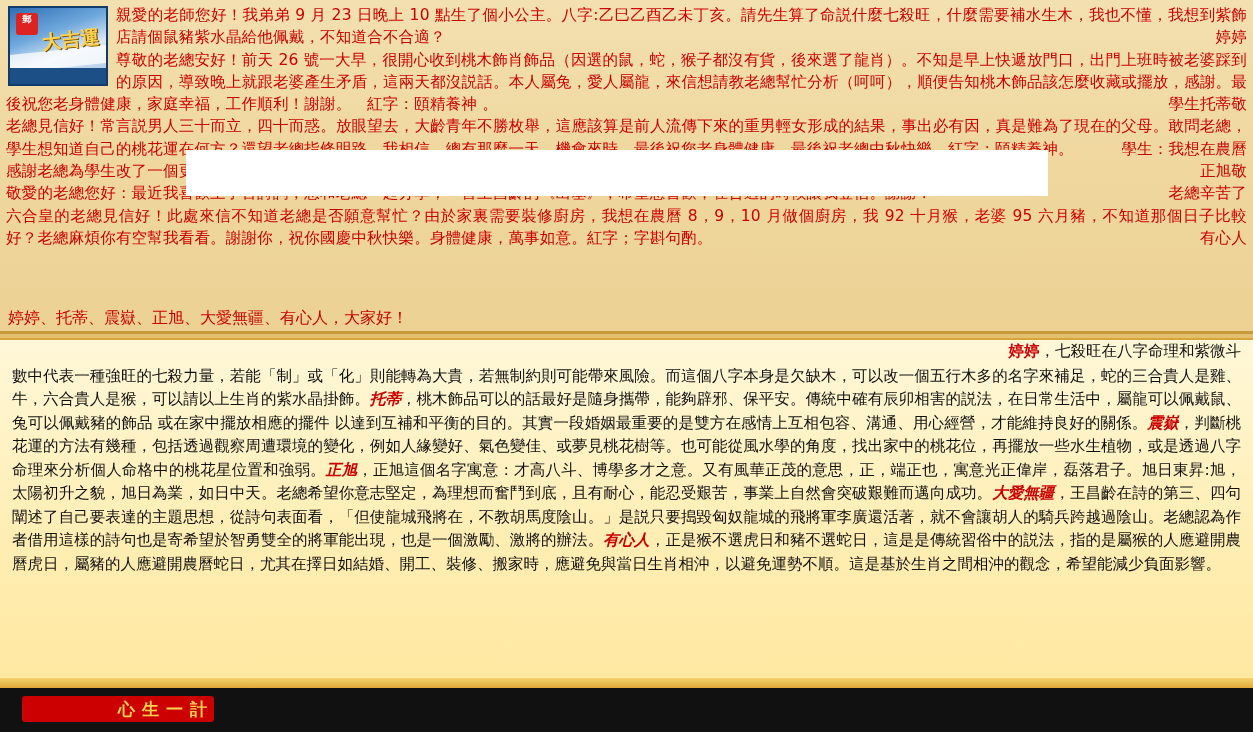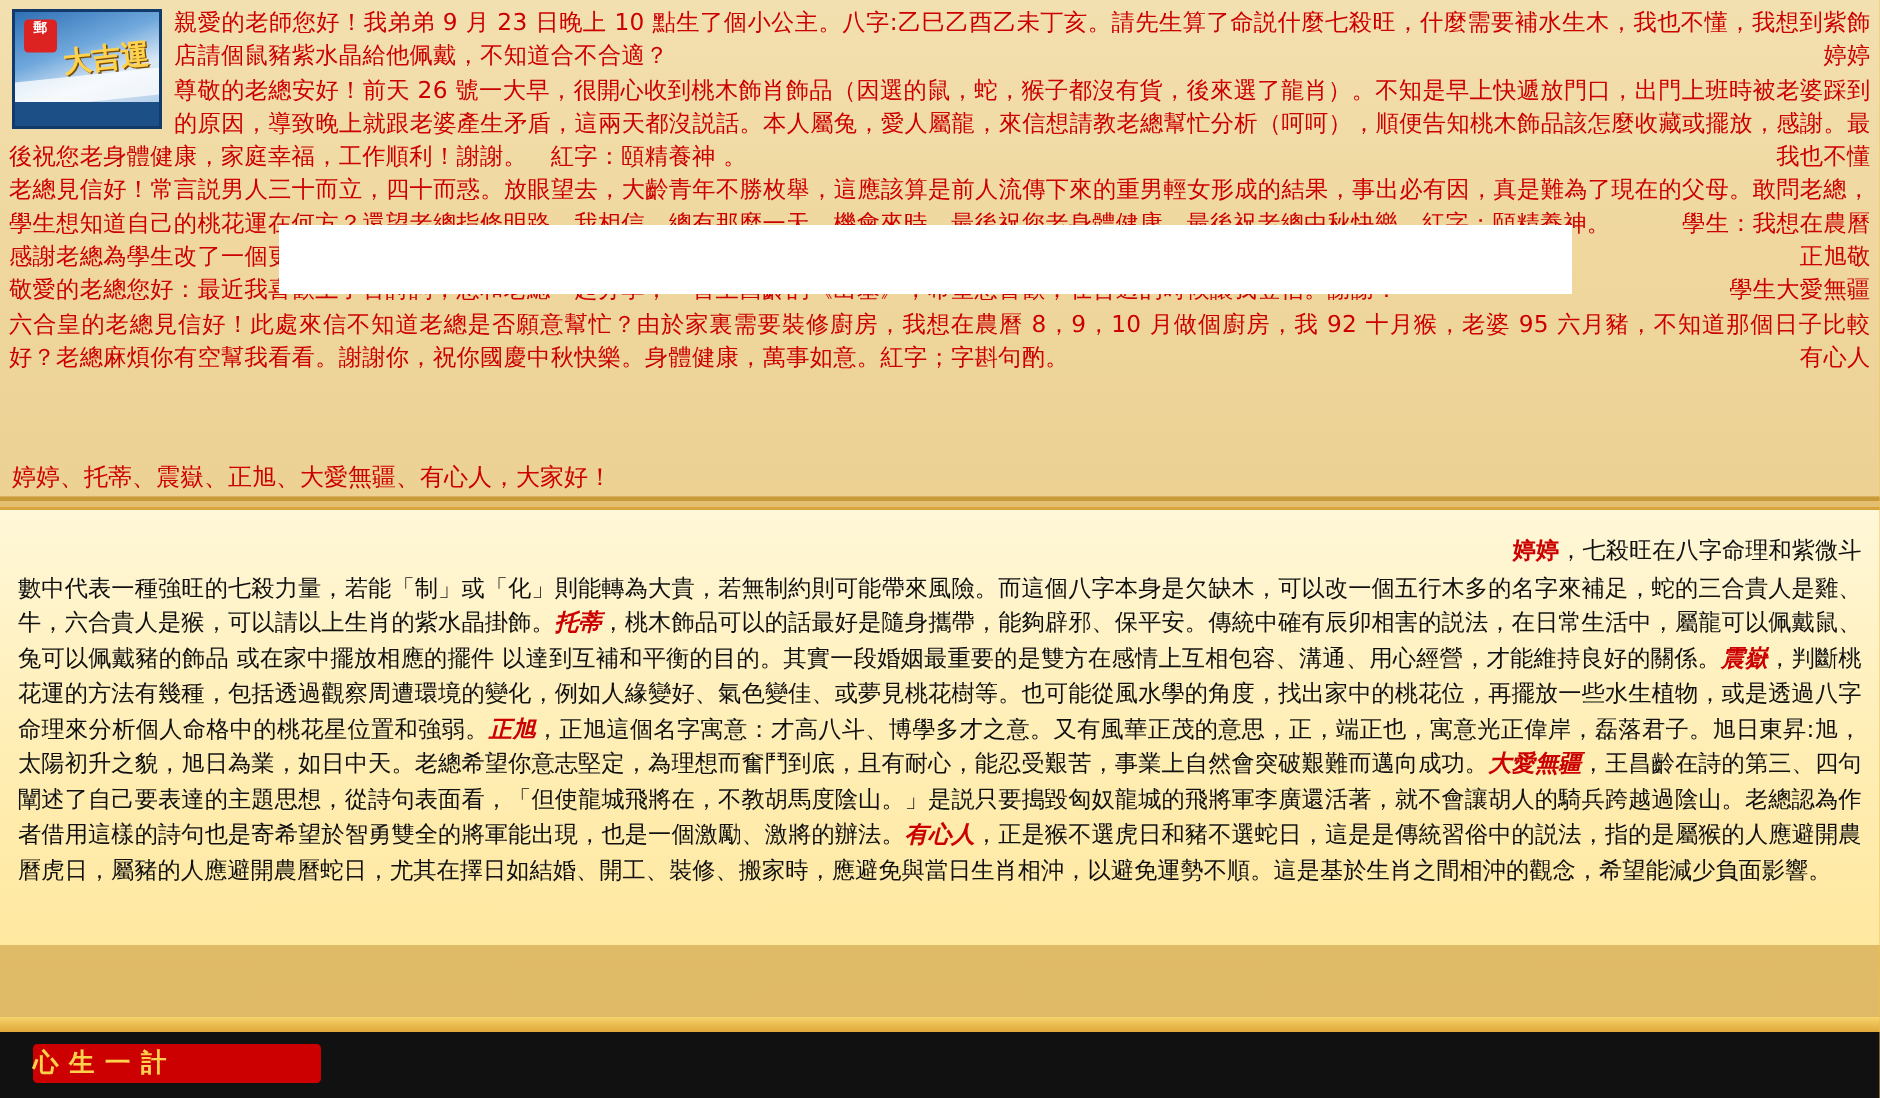--- a/index.html
+++ b/index.html
@@ -110,24 +110,24 @@
     font-size: 16px;
     color: #cc0000;
     line-height: 22px;
   }
   
   .answer {
     position: absolute;
     left: 0;
     top: 338px;
     width: 1253px;
-    height: 292px;
+    height: 350px;
     background: linear-gradient(180deg,#fff7d8 0%, #ffeeb4 55%, #ffe8a0 100%);
     box-sizing: border-box;
-    padding: 16px 12px 6px 12px;
+    padding: 0 12px 6px 12px;
     color: #101010;
     font-size: 15.5px;
     line-height: 23.5px;
     text-align: justify;
     border-top: 2px solid #d8a43c;
   }
   .answer .hl { color: #cc0000; font-weight: bold; font-style: italic; }
   .answer .name-first {
     color: #cc0000;
     font-weight: bold;
@@ -158,21 +158,21 @@
     left: 22px;
     bottom: 10px;
     width: 192px;
     height: 26px;
     background: #cc0000;
     border-radius: 3px;
     color: #ffd24d;
     font-size: 17px;
     font-weight: bold;
     letter-spacing: 7px;
-    text-align: left;
+    text-align: right;
     line-height: 26px;
     box-sizing: border-box;
   }
 </style>
 </head>
 <body>
 
 <div class="page">
 
   <div class="letters">
@@ -184,33 +184,33 @@
         <div class="band2"></div>
         <div class="word">大吉運</div>
       </div>
 
       <p class="para">
         <span>親愛的老師您好！我弟弟 9 月 23 日晚上 10 點生了個小公主。八字:乙巳乙酉乙未丁亥。請先生算了命説什麼七殺旺，什麼需要補水生木，我也不懂，我想到紫飾店請個鼠豬紫水晶給他佩戴，不知道合不合適？</span>
         <span class="signature">婷婷</span>
       </p>
       <p class="para">
         <span>尊敬的老總安好！前天 26 號一大早，很開心收到桃木飾肖飾品（因選的鼠，蛇，猴子都沒有貨，後來選了龍肖）。不知是早上快遞放門口，出門上班時被老婆踩到的原因，導致晚上就跟老婆產生矛盾，這兩天都沒説話。本人屬兔，愛人屬龍，來信想請教老總幫忙分析（呵呵），順便告知桃木飾品該怎麼收藏或擺放，感謝。最後祝您老身體健康，家庭幸福，工作順利！謝謝。　紅字：頤精養神 。</span>
-        <span class="signature">我也不懂</span>
+        <span class="signature">學生托蒂敬</span>
       </p>
       <p class="para">
         <span>老總見信好！常言説男人三十而立，四十而惑。放眼望去，大齡青年不勝枚舉，這應該算是前人流傳下來的重男輕女形成的結果，事出必有因，真是難為了現在的父母。敢問老總，學生想知道自己的桃花運在何方？還望老總指條明路。我相信，總有那麼一天，機會來時，最後祝您老身體健康。最後祝老總中秋快樂，紅字：頤精養神。</span>
         <span class="signature">學生：我想在農曆</span>
       </p>
       <p class="para">
         <span>感謝老總為學生改了一個更大氣有運的網名，正旭特此來信致謝，並且謹邀教誨和約字，來年及早到紫飾店登記預批全年運程！老總辛苦了！</span>
         <span class="signature">正旭敬</span>
       </p>
       <p class="para">
         <span>敬愛的老總您好：最近我喜歡上了古詩詞，想和老總一起分享，一首王昌齡的《出塞》，希望您喜歡，在合適的時候讓我登信。謝謝！</span>
-        <span class="signature">學生大愛無疆</span>
+        <span class="signature">老總辛苦了</span>
       </p>
       <p class="para">
         <span>六合皇的老總見信好！此處來信不知道老總是否願意幫忙？由於家裏需要裝修廚房，我想在農曆 8，9，10 月做個廚房，我 92 十月猴，老婆 95 六月豬，不知道那個日子比較好？老總麻煩你有空幫我看看。謝謝你，祝你國慶中秋快樂。身體健康，萬事如意。紅字；字斟句酌。</span>
         <span class="signature">有心人</span>
       </p>
     </div>
     <div class="white-band"></div>
   </div>
 
   <div class="greeting">婷婷、托蒂、震嶽、正旭、大愛無疆、有心人，大家好！</div>

